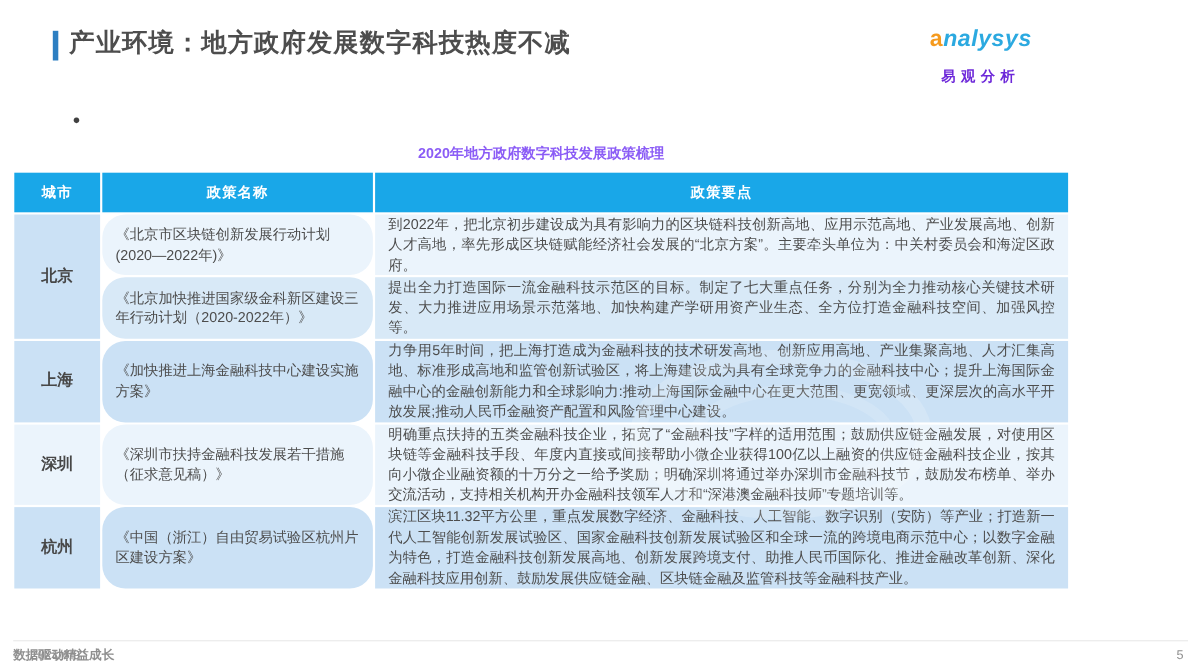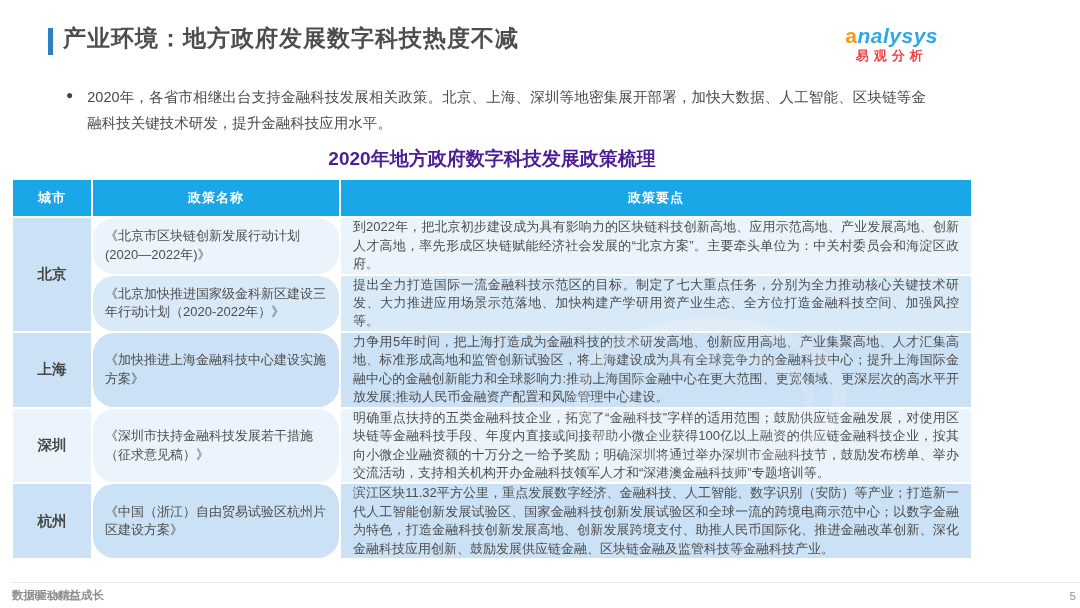--- a/index.html
+++ b/index.html
@@ -10,29 +10,29 @@
   }
   .slide { width:984px; height:608px; position:relative; background:#fff; }
 
   
   .header-row { display:flex; align-items:flex-start; padding:24px 40px 0 48px; }
   .accent-bar { width:5px; height:27px; background:#2d7fc2; margin:4px 10px 0 0; flex:0 0 auto; }
   .page-title { font-size:23px; font-weight:bold; color:#4d4d4d; letter-spacing:1px; line-height:1.3; }
   .logo { margin-left:auto; text-align:center; line-height:1.1; padding-right:6px; }
   .logo-en { font-size:21px; font-weight:bold; color:#2ba9e0; font-style:italic; letter-spacing:0.5px; }
   .logo-en .logo-a { color:#f59a1d; font-style:normal; }
-  .logo-cn { font-size:13px; font-weight:bold; color:#ef4444; letter-spacing:5px; margin-top:2px; }
+  .logo-cn { font-size:13px; font-weight:bold; color:#6d28d9; letter-spacing:5px; margin-top:16px; }
 
   
   .intro { display:flex; gap:14px; padding:22px 58px 0 66px; }
   .intro .bullet { font-size:12px; color:#404040; line-height:1.8; flex:0 0 auto; }
   .intro p { font-size:14.5px; color:#4a4a4a; line-height:1.75; text-align:justify; }
 
   
-  .table-title { text-align:center; font-size:19px; font-weight:bold; color:#4c1d95; margin:10px 0 6px 0; }
+  .table-title { text-align:center; font-size:13px; font-weight:bold; color:#8b5cf6; margin:10px 0 6px 0; }
   table.policy { width:960px; margin:0 auto; border-collapse:separate; border-spacing:2px; table-layout:fixed; }
   col.c-city  { width:78px; }
   col.c-name  { width:246px; }
   col.c-points{ width:630px; }
   th {
     background:#19a7e8; color:#ffffff; font-size:13px; font-weight:bold;
     padding:9px 4px; text-align:center; letter-spacing:1px;
   }
   td { font-size:13px; line-height:1.42; color:#4d4d4d; vertical-align:middle; }
   td.city  { text-align:center; font-size:14.5px; font-weight:bold; color:#474747; }
@@ -66,21 +66,20 @@
     <span class="accent-bar"></span>
     <h1 class="page-title">产业环境：地方政府发展数字科技热度不减</h1>
     <div class="logo">
       <div class="logo-en"><span class="logo-a">a</span><span>nalysys</span></div>
       <div class="logo-cn">易观分析</div>
     </div>
   </div>
 
   <div class="intro">
     <span class="bullet">●</span>
-    <p>2020年，各省市相继出台支持金融科技发展相关政策。北京、上海、深圳等地密集展开部署，加快大数据、人工智能、区块链等金融科技关键技术研发，提升金融科技应用水平。</p>
   </div>
 
   <div class="table-title">2020年地方政府数字科技发展政策梳理</div>
 
   <table class="policy">
     <colgroup>
         <col class="c-city">
         <col class="c-name">
         <col class="c-points">
       </colgroup>

